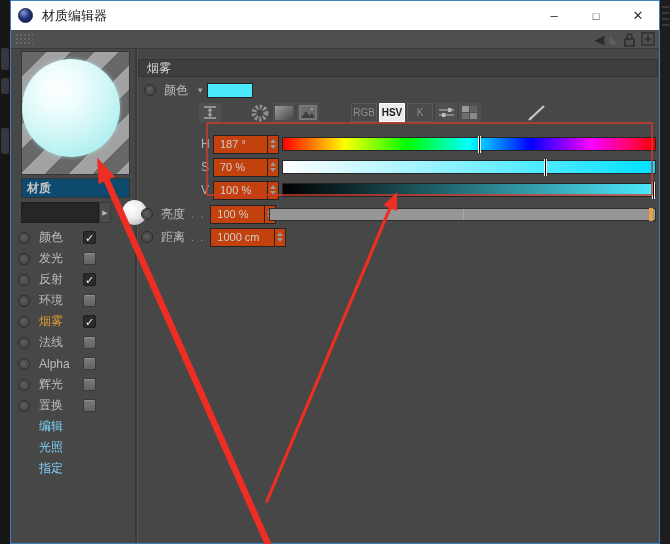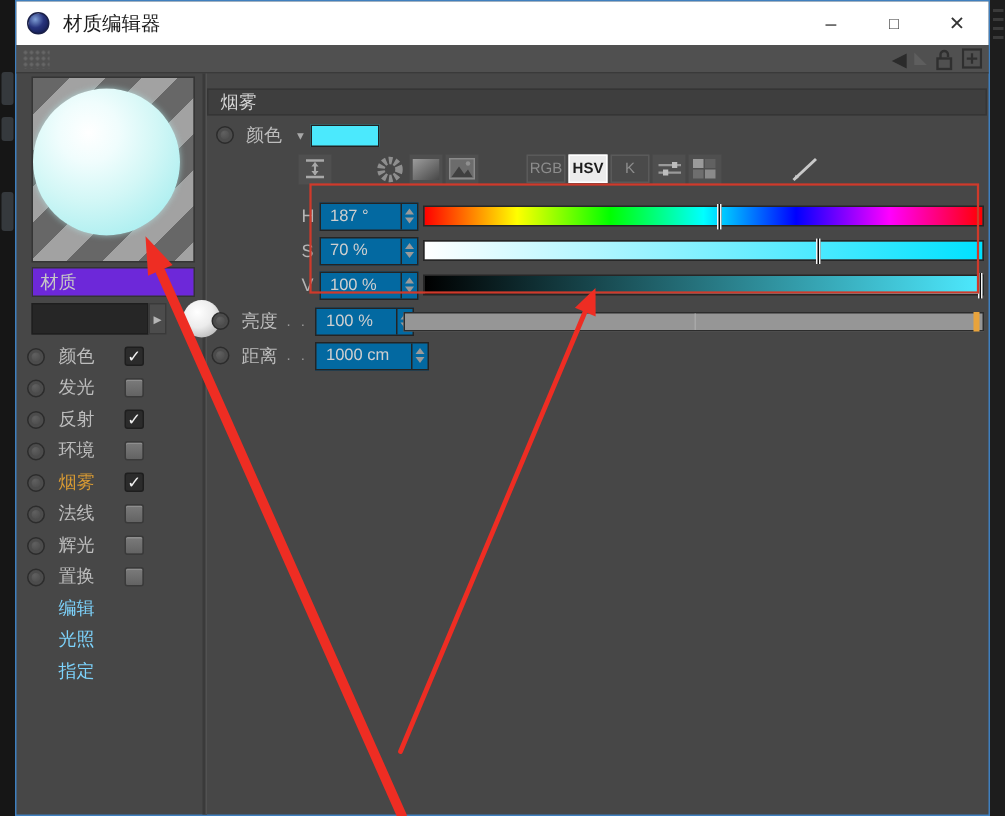--- a/index.html
+++ b/index.html
@@ -27,21 +27,21 @@
 
   .content{flex:1;display:flex;position:relative;}
   
   .left-panel{width:124px;position:relative;flex:0 0 124px;}
   .divider{width:3px;background:#3a3a3a;border-right:1px solid #525252;flex:0 0 3px;}
   .preview{position:absolute;left:10px;top:2px;width:109px;height:124px;border:1px solid #353535;
     background:repeating-linear-gradient(135deg,#676767 0 17px,#a2a2a2 17px 34px);overflow:hidden;}
   .sphere{position:absolute;left:0px;top:7px;width:98px;height:98px;border-radius:50%;
     background:radial-gradient(circle at 38% 30%,#ffffff 0%,#f0fdfd 22%,#d2f7f6 50%,#b2f0f1 76%,#97e9ee 100%);
     box-shadow:0 0 4px rgba(180,240,240,.6);}
-  .mat-bar{position:absolute;left:10px;top:129px;width:109px;height:20px;background:#6d28d9;border:1px solid #343434;color:#c6c6c6;font-size:12px;line-height:18px;padding-left:5px;}
+  .mat-bar{position:absolute;left:10px;top:129px;width:109px;height:20px;background:#0c4a6e;border:1px solid #343434;color:#c6c6c6;font-size:12px;line-height:18px;padding-left:5px;font-weight:bold;}
   .name-row{position:absolute;left:10px;top:153px;width:114px;height:21px;display:flex;}
   .name-input{width:78px;height:21px;background:#262626;border:1px solid #1e1e1e;color:#ccc;font-size:11px;padding:0 3px;}
   .name-btn{width:12px;height:21px;background:#4c4c4c;border:1px solid #3a3a3a;color:#b5b5b5;font-size:7px;display:flex;align-items:center;justify-content:center;}
   .mini-ball{position:absolute;left:101px;top:-2px;width:25px;height:25px;border-radius:50%;
     background:radial-gradient(circle at 38% 32%,#ffffff 0%,#ececec 45%,#bdbdbd 80%,#9c9c9c 100%);}
   .channel-list{position:absolute;left:4px;top:178px;width:118px;}
   .ch-row{height:21px;display:flex;align-items:center;}
   .radio{width:12px;height:12px;border-radius:50%;margin-left:3px;background:radial-gradient(circle at 40% 35%,#606060,#3f3f3f);border:1px solid #2c2c2c;box-shadow:inset 0 0 0 2px #4c4c4c;}
   .ch-label{margin-left:9px;font-size:12px;color:#bdbdbd;width:42px;}
   .ch-label.active{color:#d89a33;}
@@ -57,21 +57,21 @@
   .row-label{font-size:12px;color:#bdbdbd;margin-left:8px;}
   .dd-arrow{font-size:9px;color:#a8a8a8;margin-left:10px;}
   .swatch{width:46px;height:15px;margin-left:4px;border:1px solid #222;}
   .icons-row{position:absolute;left:61px;top:53px;height:21px;display:flex;align-items:center;}
   .tool-tile{width:22px;height:20px;background:#4f4f4f;display:flex;align-items:center;justify-content:center;margin-right:2px;}
   .mode-btn{width:26px;height:19px;background:#4a4a4a;border:1px solid #5a5a5a;color:#8d8d8d;font-size:10px;display:flex;align-items:center;justify-content:center;margin-right:2px;}
   .mode-btn.active{background:#ececec;border:1px solid #ffffff;color:#1c1c1c;font-weight:bold;}
   .sp8{width:8px;}.sp18{width:18px;}.sp12{width:12px;}
   .slider-row{position:absolute;left:0;height:20px;display:flex;align-items:center;}
   .hsv-label{width:12px;margin-left:63px;font-size:12px;color:#b5b5b5;}
-  .val-field{width:66px;height:19px;background:#0369a1;border:1px solid #242424;display:flex;align-items:center;}
+  .val-field{width:66px;height:19px;background:#c2410c;border:1px solid #242424;display:flex;align-items:center;}
   .val-text{flex:1;font-size:11px;color:#cfcfcf;padding-left:6px;white-space:nowrap;}
   .stepper{width:11px;height:100%;display:flex;flex-direction:column;align-items:center;justify-content:center;gap:2px;border-left:1px solid #242424;}
   .stepper .up{width:0;height:0;border-left:3px solid transparent;border-right:3px solid transparent;border-bottom:4px solid #9a9a9a;}
   .stepper .dn{width:0;height:0;border-left:3px solid transparent;border-right:3px solid transparent;border-top:4px solid #9a9a9a;}
   .bar{position:absolute;left:144px;width:374px;height:14px;border:1px solid #262626;}
   .bar .marker{position:absolute;top:-2px;width:3px;height:17px;background:#0a0a0a;border-left:1px solid #f5f5f5;border-right:1px solid #f5f5f5;}
   .hue-bar{background:linear-gradient(to right,#ff0000 0%,#ffff00 16.6%,#00ff00 33.3%,#00ffff 50%,#0000ff 66.6%,#ff00ff 83.3%,#ff0000 100%);}
   .sat-bar{background:linear-gradient(to right,#ffffff,#00e1ff);}
   .val-bar{background:linear-gradient(to right,#000000,#4deaff);}
   .dots{font-size:10px;color:#9a9a9a;letter-spacing:2px;margin-left:6px;}
@@ -165,20 +165,25 @@
             <div class="ch-label active">烟雾</div>
             <div class="chk on">✓</div>
           </div>
           <div class="ch-row">
             <div class="radio"></div>
             <div class="ch-label">法线</div>
             <div class="chk"></div>
           </div>
           <div class="ch-row">
             <div class="radio"></div>
+            <div class="ch-label">Alpha</div>
+            <div class="chk"></div>
+          </div>
+          <div class="ch-row">
+            <div class="radio"></div>
             <div class="ch-label">辉光</div>
             <div class="chk"></div>
           </div>
           <div class="ch-row">
             <div class="radio"></div>
             <div class="ch-label">置换</div>
             <div class="chk"></div>
           </div>
           <div class="extra-row">
             <div class="extra-label">编辑</div>

